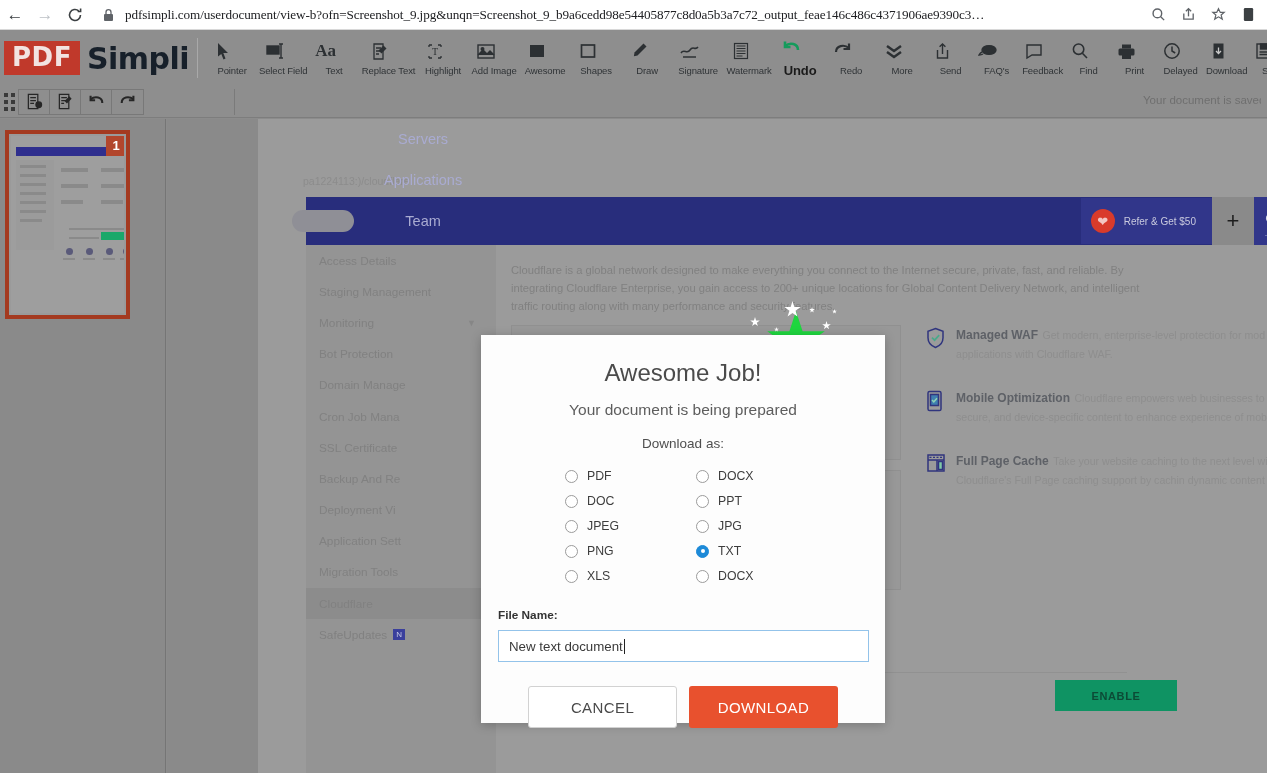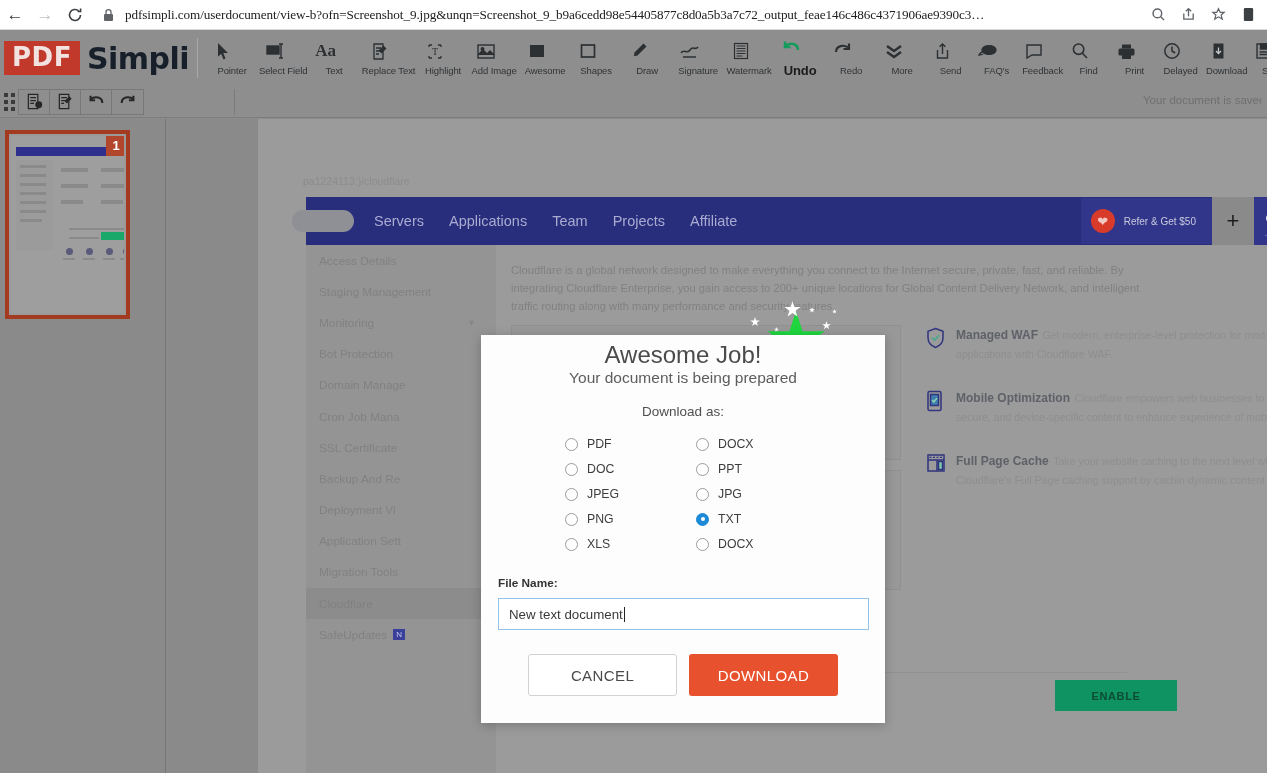--- a/index.html
+++ b/index.html
@@ -221,21 +221,22 @@
     background: #282d7c;
     display: flex; align-items: center;
   }
   .bg-logo-pill {
     width: 62px; height: 22px;
     background: #8f8f96; border-radius: 11px;
     margin-left: -14px;
   }
   .bg-nav-items {
     display: flex; align-items: center; gap: 25px;
-    margin-left: 20px;
+    margin-left: 30px;
+    flex-direction: column;
   }
   .bg-nav-items span {
     color: #a9abd1; font-size: 14.5px;
   }
   .bg-nav-right {
     position: absolute; right: 0; top: 0;
     height: 48px; display: flex; align-items: center;
   }
   .refer-btn {
     height: 46px; background: #31368a;
@@ -386,27 +387,27 @@
   
   .modal {
     position: absolute; top: 335px; left: 481px;
     width: 404px; height: 388px;
     background: #fdfdfd;
     box-shadow: 0 2px 10px rgba(0,0,0,0.22);
   }
   .modal-title {
     text-align: center;
     font-size: 24px; color: #4b4b4b;
-    padding-top: 6px;
+    padding-top: 24px;
     font-weight: normal;
   }
   .modal-sub {
     text-align: center;
     font-size: 15.5px; color: #5d5d5d;
-    margin-top: 0;
+    margin-top: 14px;
   }
   .modal-dl-as {
     text-align: center;
     font-size: 13.5px; color: #4f4f4f;
     margin-top: 17px;
   }
   .radio-grid {
     display: grid;
     grid-template-columns: 131px 131px;
     margin: 17px 0 0 84px;

